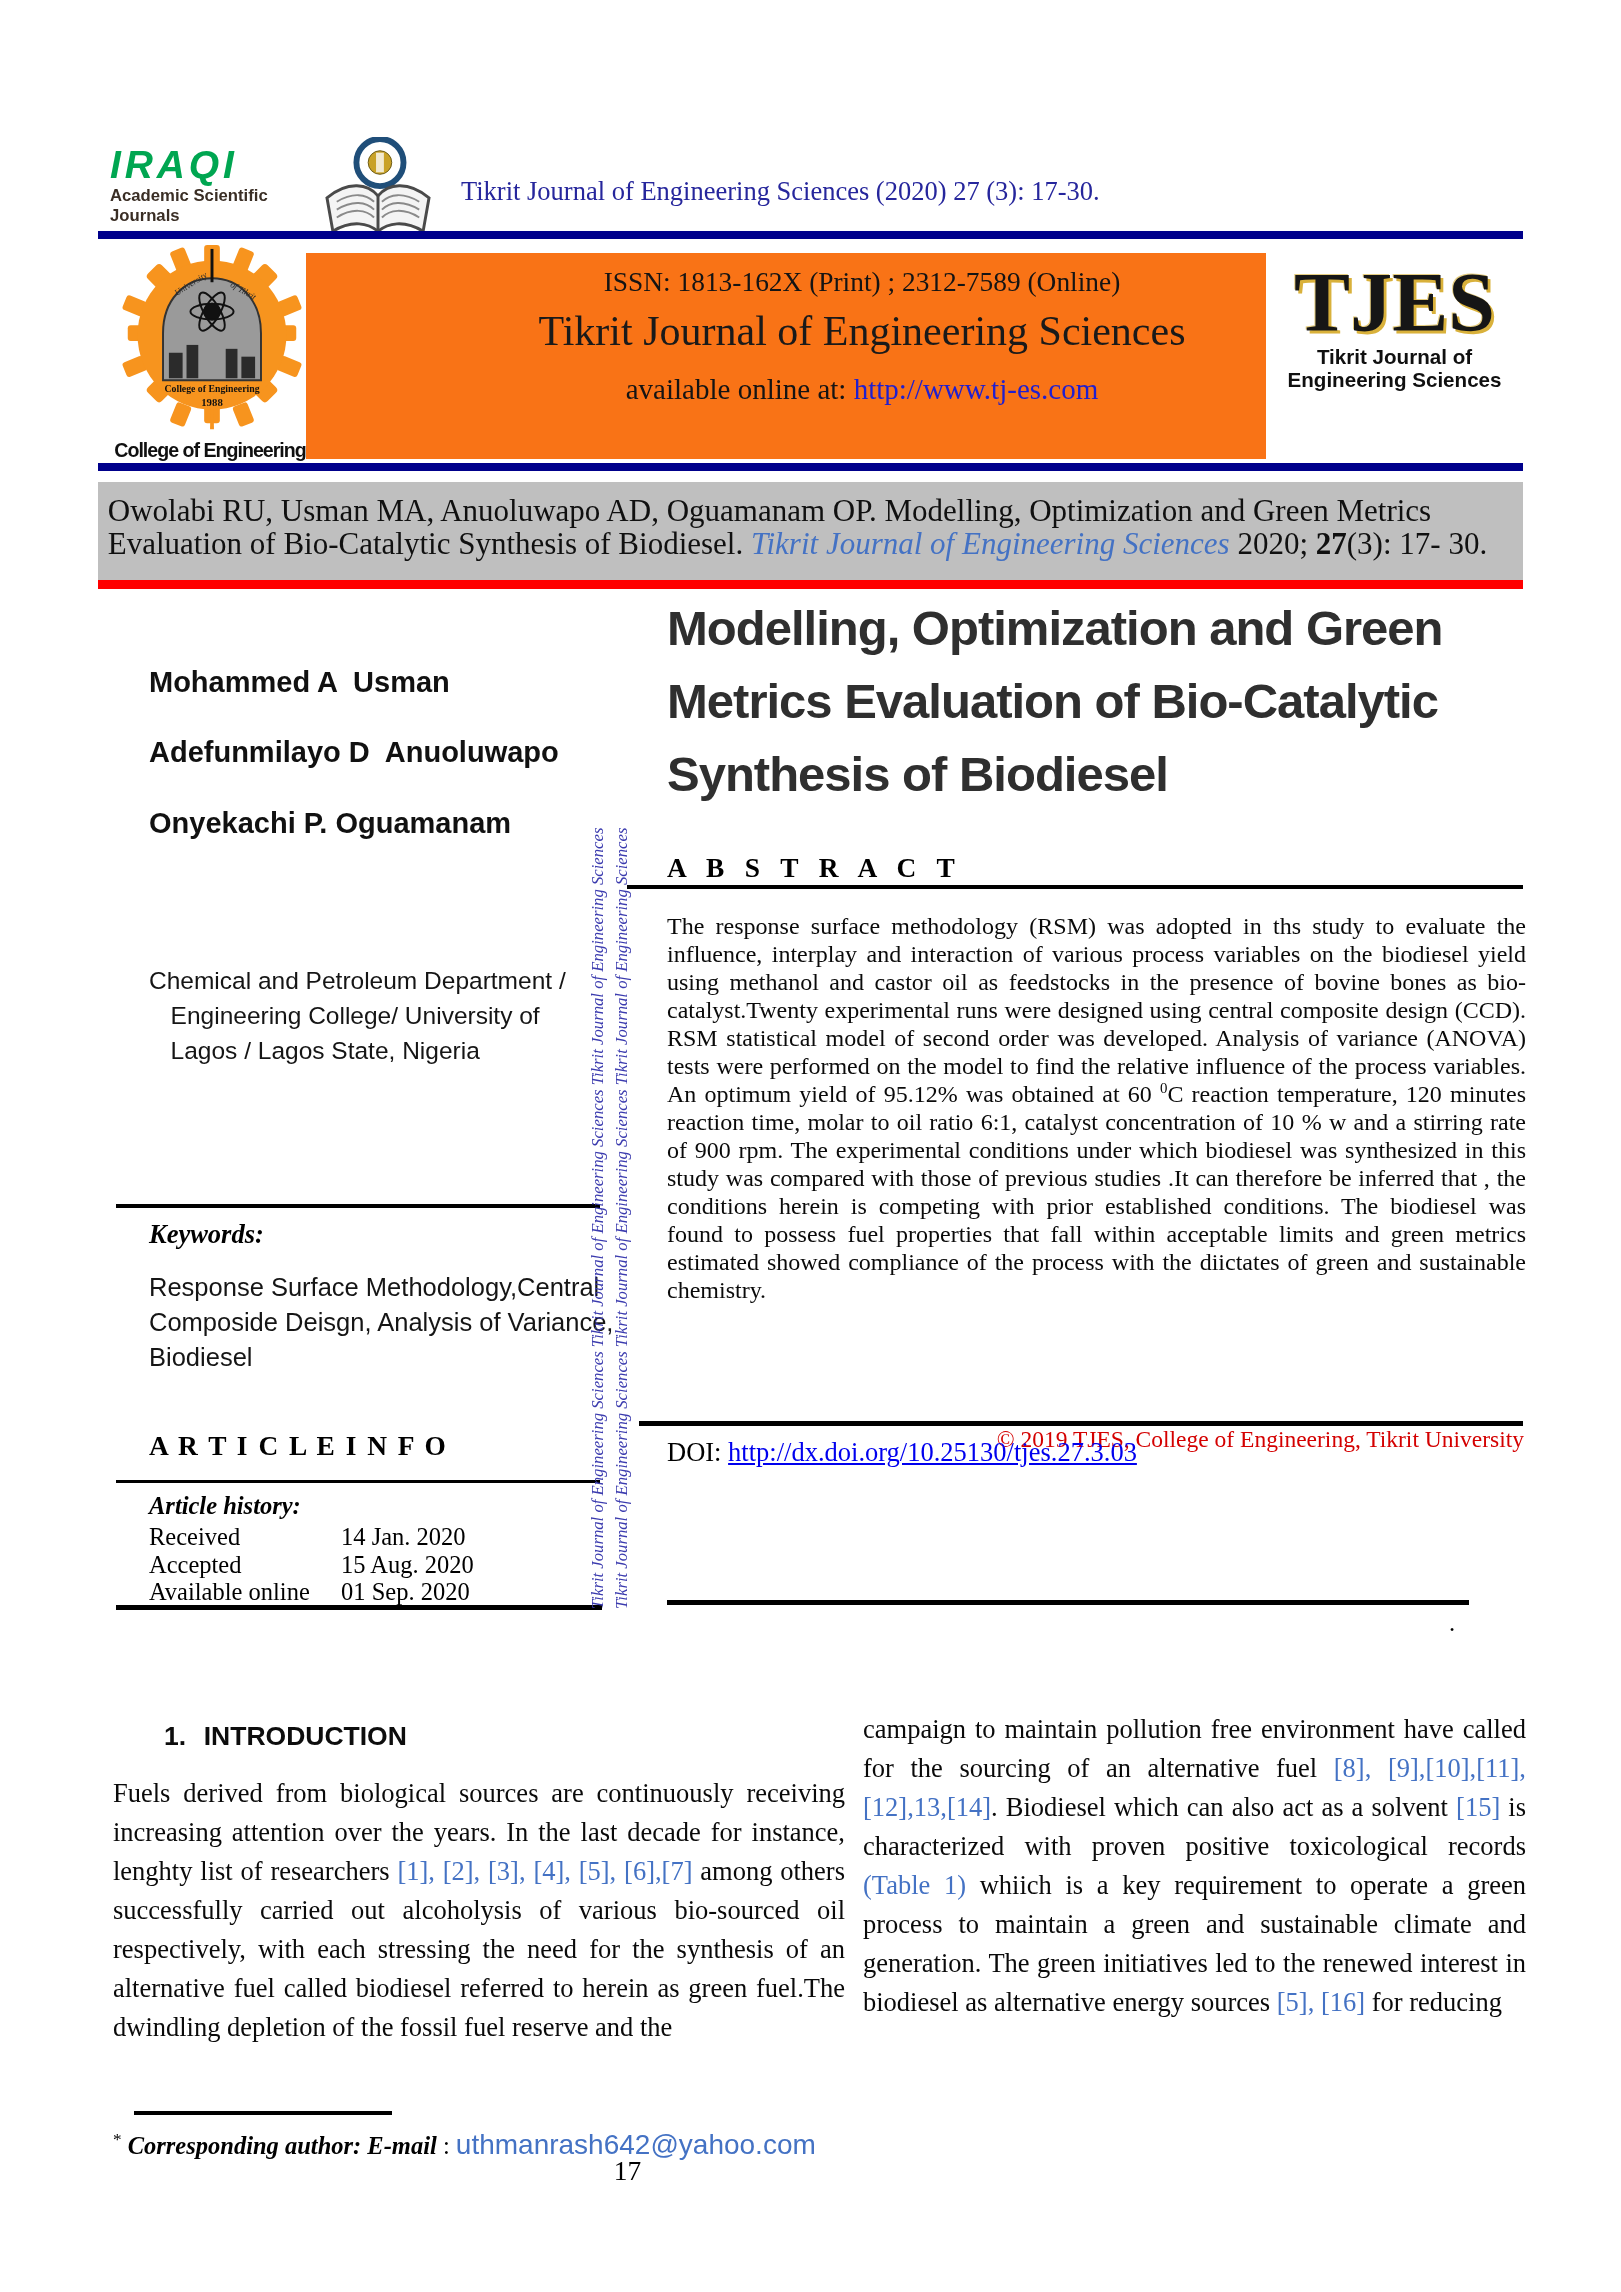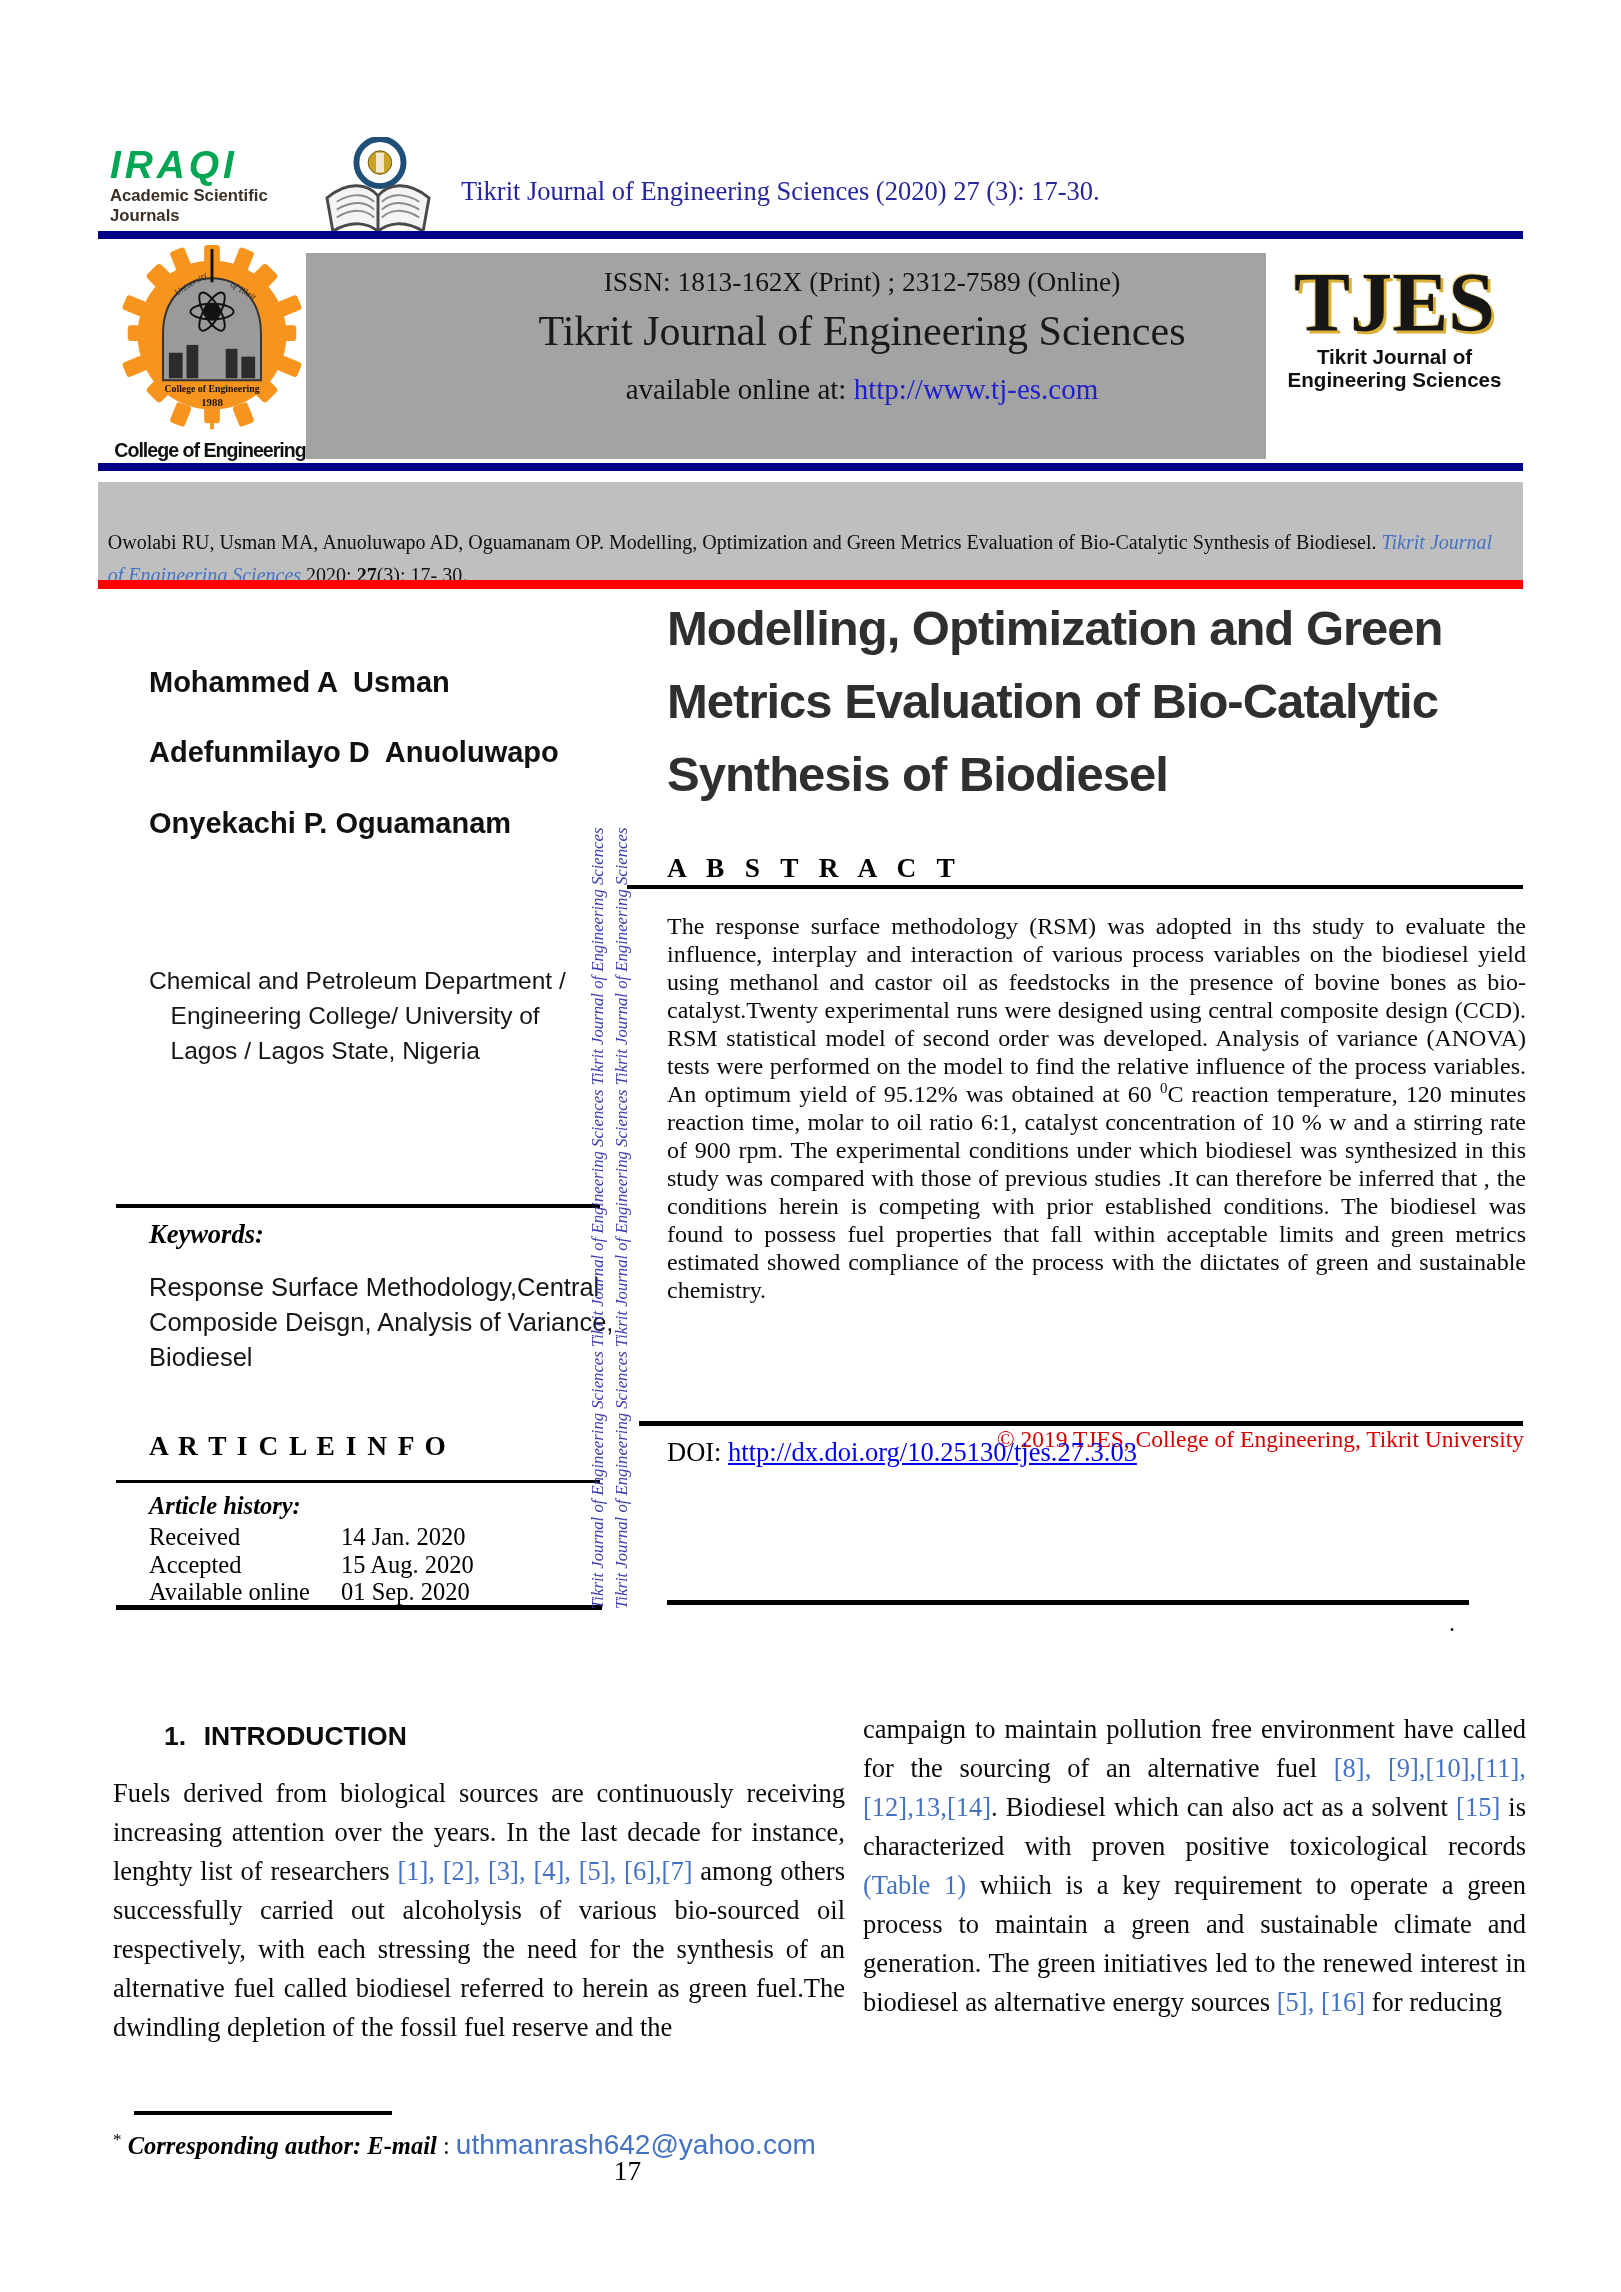--- a/index.html
+++ b/index.html
@@ -18,35 +18,35 @@
   .head-cite { left:461px; top:176px; font-size:26.5px; color:#26269C; }
 
   .rule-navy1 { left:98px; top:231px; width:1425px; height:7.8px; background:#00008B; }
   .rule-navy2 { left:98px; top:463px; width:1425px; height:7.8px; background:#00008B; }
 
   
   .gearlogo { left:116px; top:243px; }
   .college-caption { left:102px; top:439px; width:216px; text-align:center;
                      font-family:"Liberation Sans",sans-serif; font-weight:bold;
                      font-size:19.6px; color:#101010; letter-spacing:-1px; }
-  .yellowbox { left:306px; top:253px; width:1112px; height:206px; background:#a3a3a3;
+  .yellowbox { left:306px; top:253px; width:1112px; height:206px; background:#f97316;
                text-align:center; }
   .issn-line { margin-top:13.7px; font-size:27.4px; color:#141414; }
   .yb-journal { margin-top:9.8px; font-size:42px; color:#1a1a1a; }
   .yb-avail { margin-top:17.6px; font-size:29px; color:#141414; }
   .tjesbox { left:1266px; top:253px; width:257px; height:206px; background:#fff; text-align:center; }
   .tjes-acro { font-family:"Liberation Serif",serif; font-weight:bold; font-size:84px;
                line-height:84px; color:#161616; margin-top:7.8px;
                text-shadow: 2.9px 2.9px 0 #D9B13B, -1px -1px 0 #E6CE82; }
   .tjes-l1, .tjes-l2 { font-family:"Liberation Sans",sans-serif; font-weight:bold;
                        font-size:20.6px; line-height:23.5px; color:#101010; }
 
   
   .greybox { left:98px; top:482px; width:1425px; height:98px; background:#BFBFBF; }
-  .greybox-text { padding:11.8px 13.7px 0 9.8px; font-size:20px; line-height:33px; color:#101010;margin-top:32px; }
+  .greybox-text { padding:11.8px 13.7px 0 9.8px; font-size:31px; line-height:33px; color:#101010; }
   .rule-red { left:98px; top:580px; width:1425px; height:8.8px; background:#FF0000; }
 
   
   .author { left:149px; width:470px; font-family:"Liberation Sans",sans-serif;
             font-weight:bold; font-size:29px; color:#111; white-space:pre-wrap; }
   .affil { left:149px; top:963px; width:451px; font-family:"Liberation Sans",sans-serif;
            font-size:24.5px; line-height:35px; color:#151515; }
   .affil-ind { padding-left:21.6px; }
   .kw-rule { left:116px; top:1204px; width:484px; height:3.9px; background:#000; }
   .kw-label { left:149px; top:1219px; font-weight:bold; font-style:italic; font-size:26.5px; }

